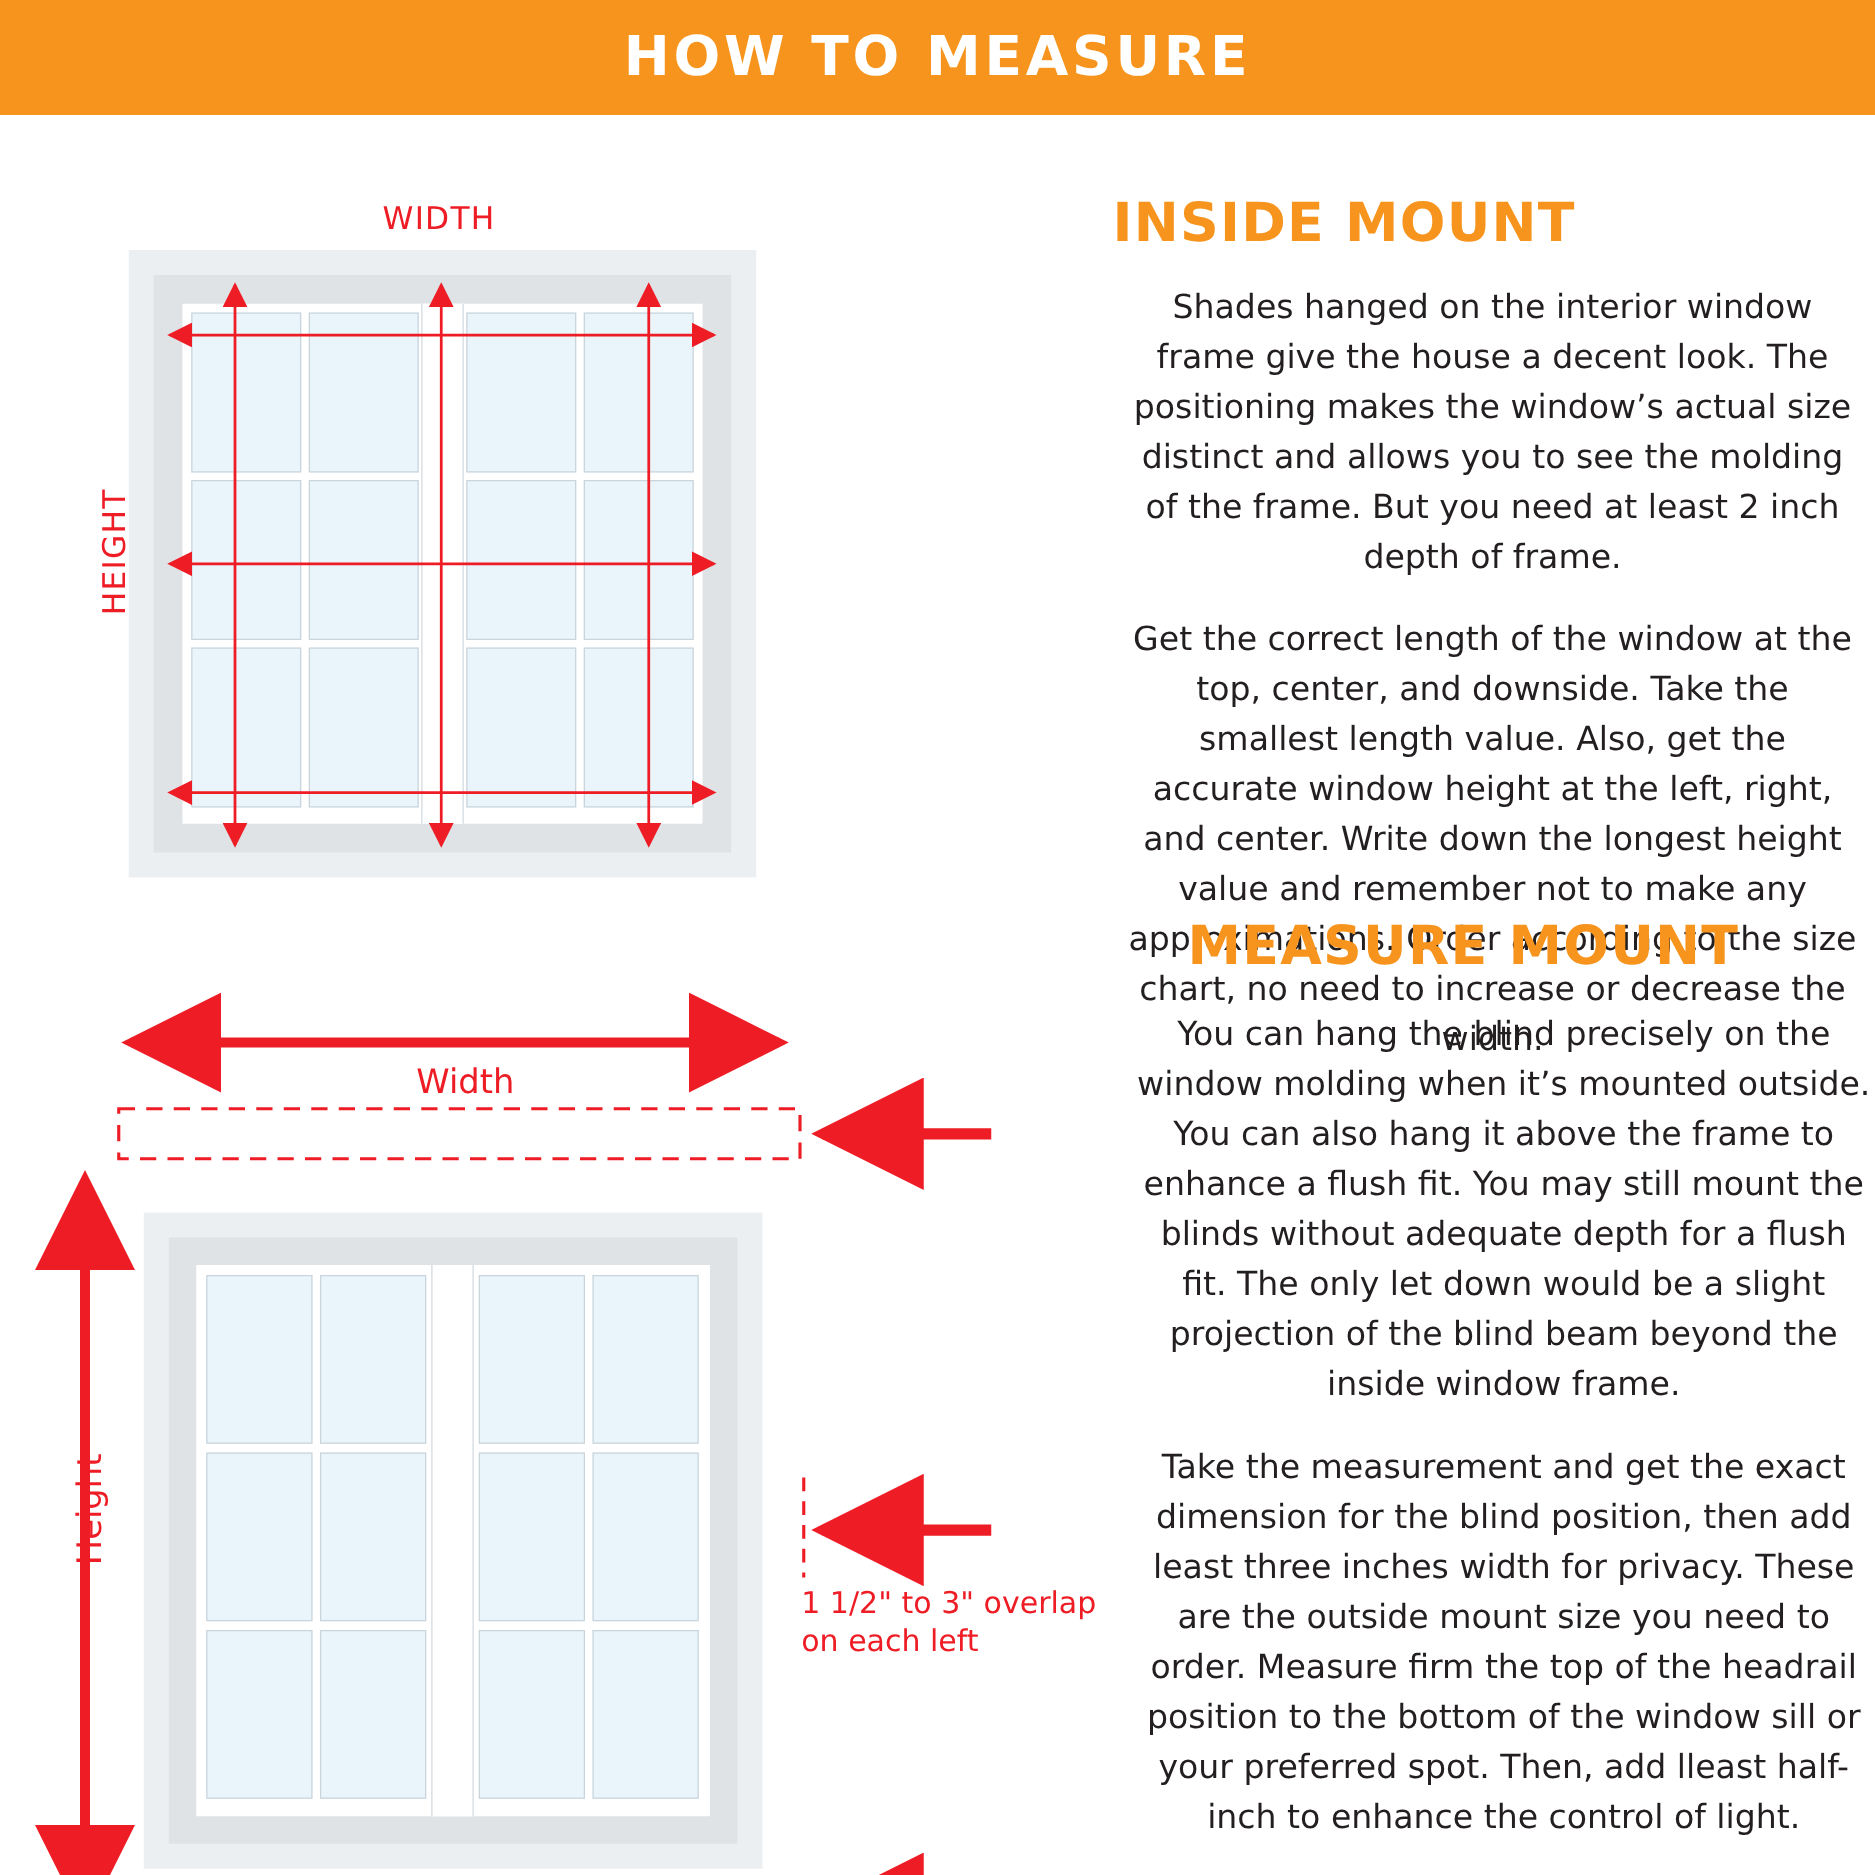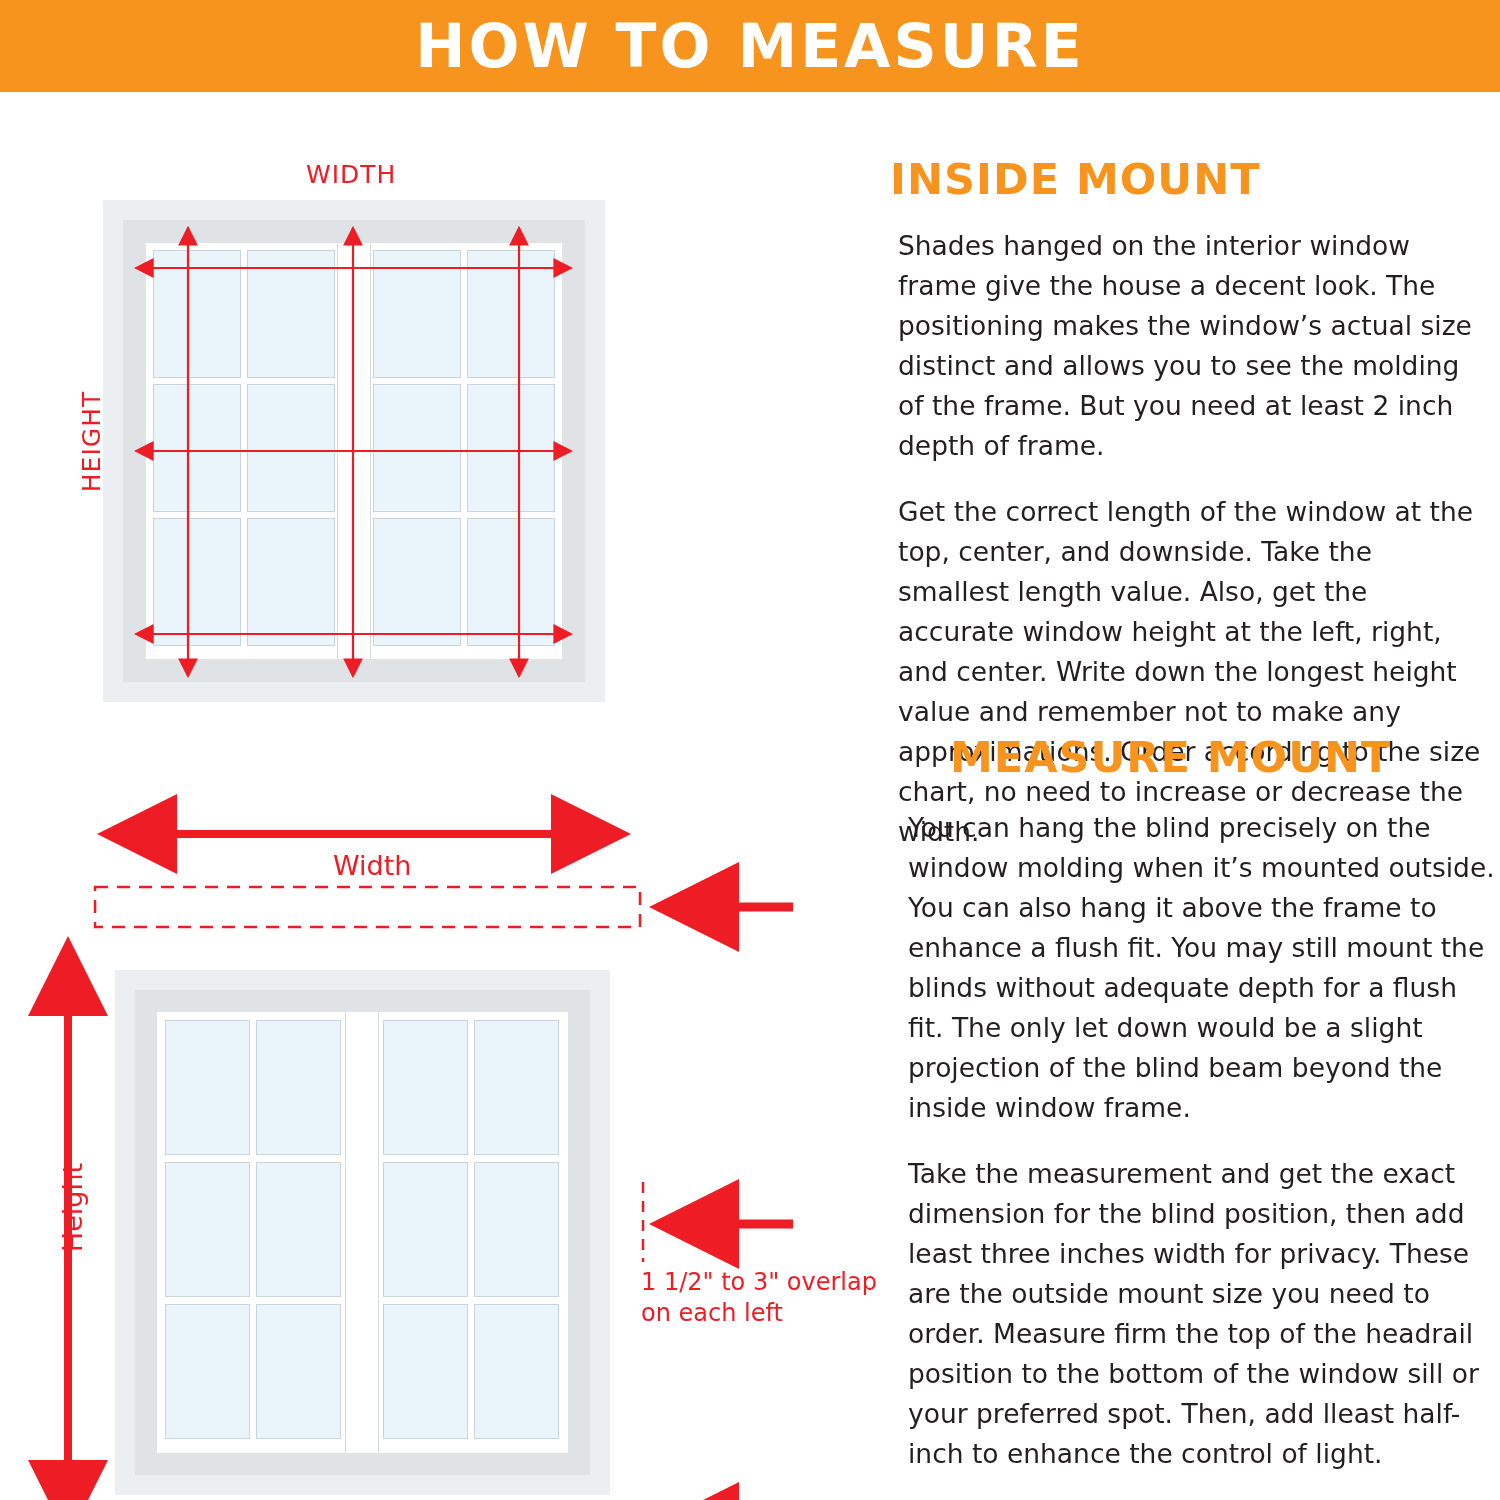--- a/index.html
+++ b/index.html
@@ -20,21 +20,21 @@
     width: 1500px;
     height: 92px;
     background: #F7941D;
     display: flex;
     align-items: center;
     justify-content: center;
     box-sizing: border-box;
   }
   .header-title {
     color: #ffffff;
-    font-size: 60px;
+    font-size: 44px;
     font-weight: bold;
     letter-spacing: 3px;
     font-family: "DejaVu Sans", sans-serif;
     line-height: 1;
   }
 
   
   .content {
     position: relative;
     width: 1500px;
@@ -64,20 +64,21 @@
     letter-spacing: 1px;
     margin: 0;
     font-family: "DejaVu Sans", sans-serif;
   }
   .body-par {
     color: #231f20;
     font-size: 26.5px;
     line-height: 40px;
     margin: 0 0 26px 0;
     font-family: "DejaVu Sans", sans-serif;
+    text-align: center;
   }
 
   #inside-mount-block {
     position: absolute;
     left: 200px;
     top: 62px;
     width: 600px;
   }
   #inside-mount-block .section-title {
     margin-left: 0px;

